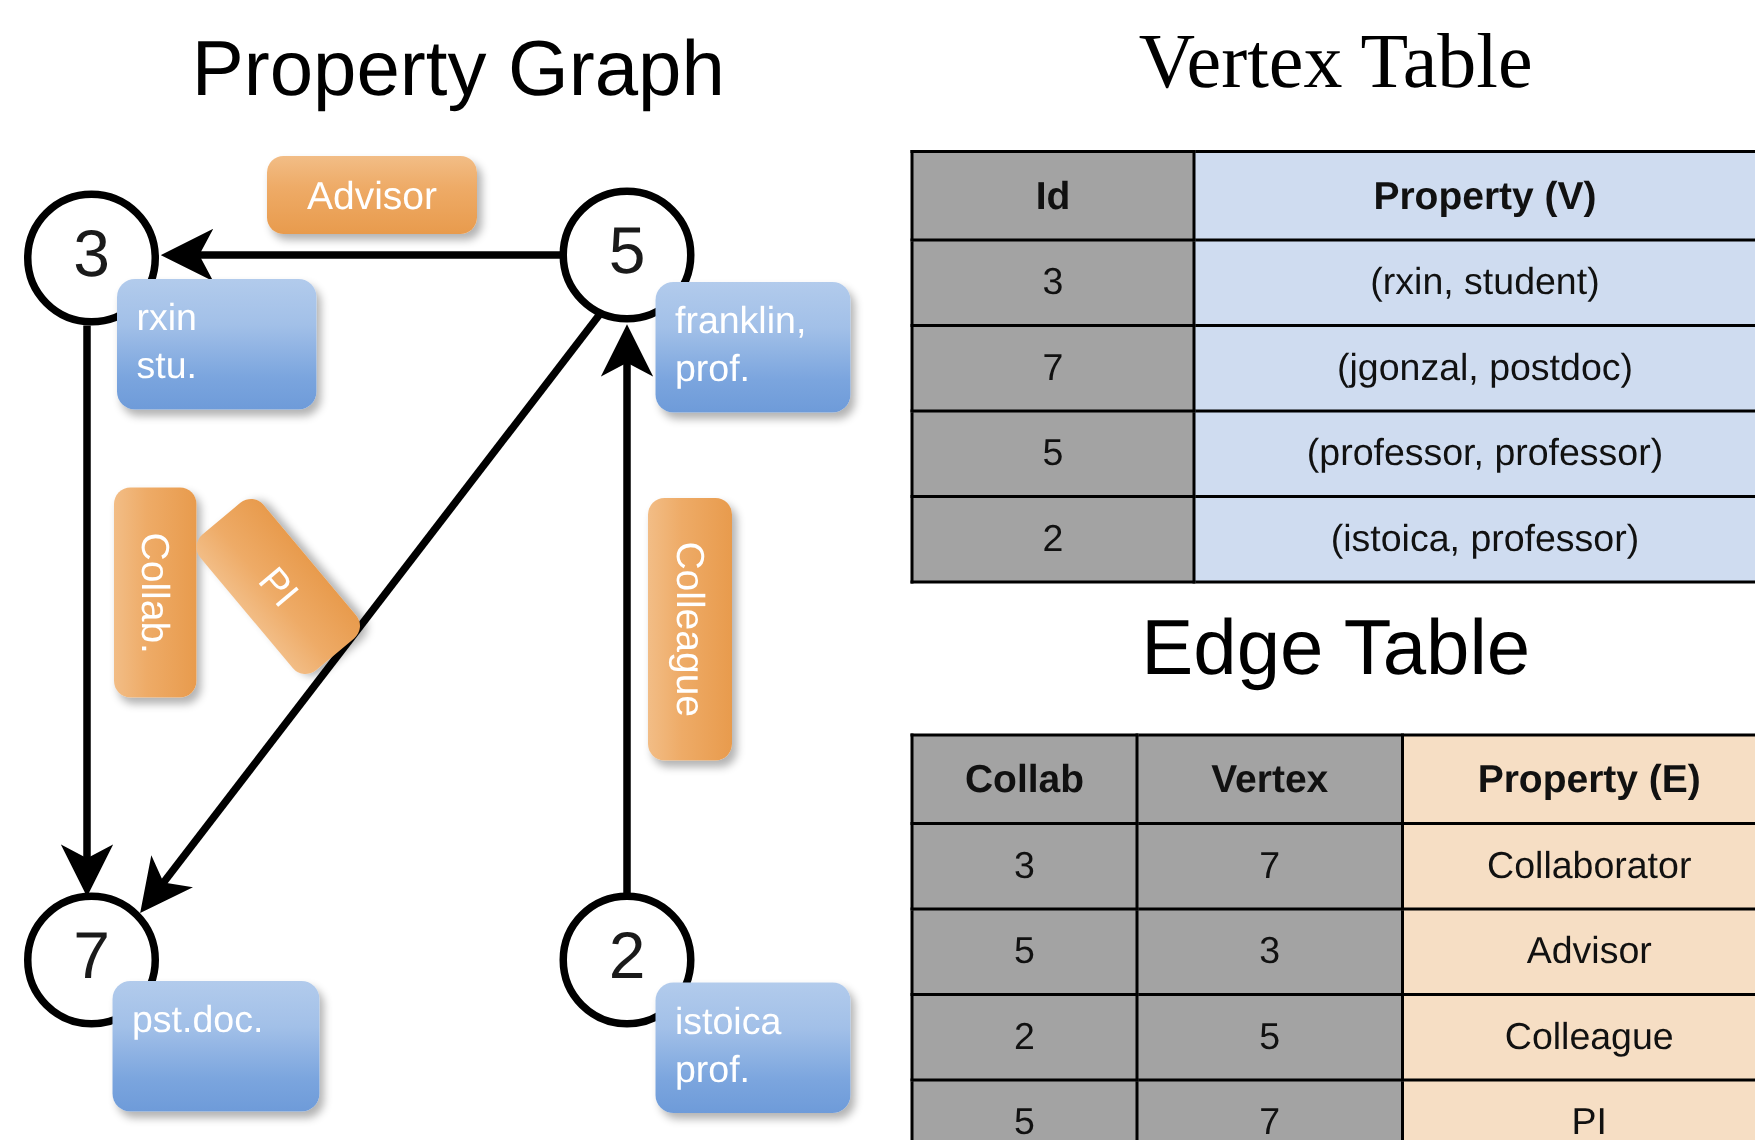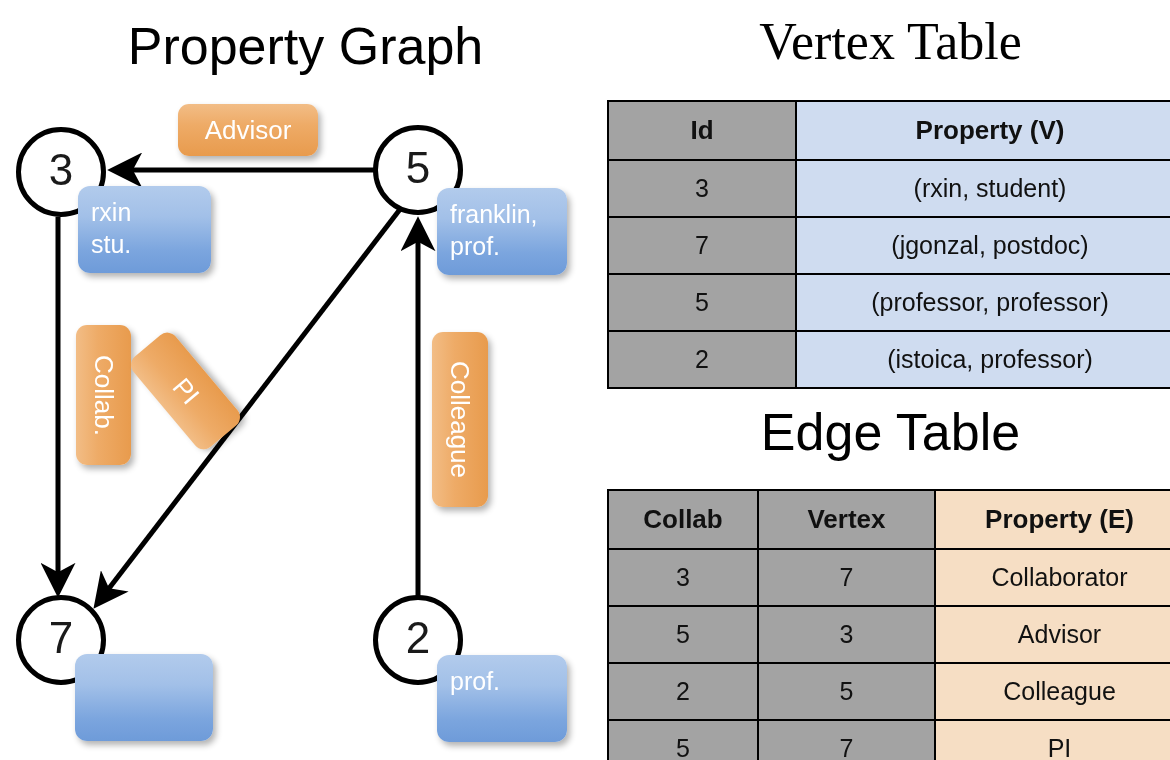--- a/index.html
+++ b/index.html
@@ -170,23 +170,25 @@
       <div>rxin</div>
       <div>stu.</div>
     </div>
 
     <div class="propbox" style="left:424px;top:188px;width:130px;height:87px;">
       <div>franklin,</div>
       <div>prof.</div>
     </div>
 
     <div class="propbox" style="left:62px;top:654px;width:138px;height:87px;">
+      <div>pst.doc.</div>
     </div>
 
     <div class="propbox" style="left:424px;top:655px;width:130px;height:87px;">
+      <div>istoica</div>
       <div>prof.</div>
     </div>
   </div>
 
   <table class="tbl" id="vertex-table" style="left:594px;top:100px;width:576px;">
     <colgroup>
         <col style="width:188px">
         <col style="width:388px">
       </colgroup>
     <thead>

